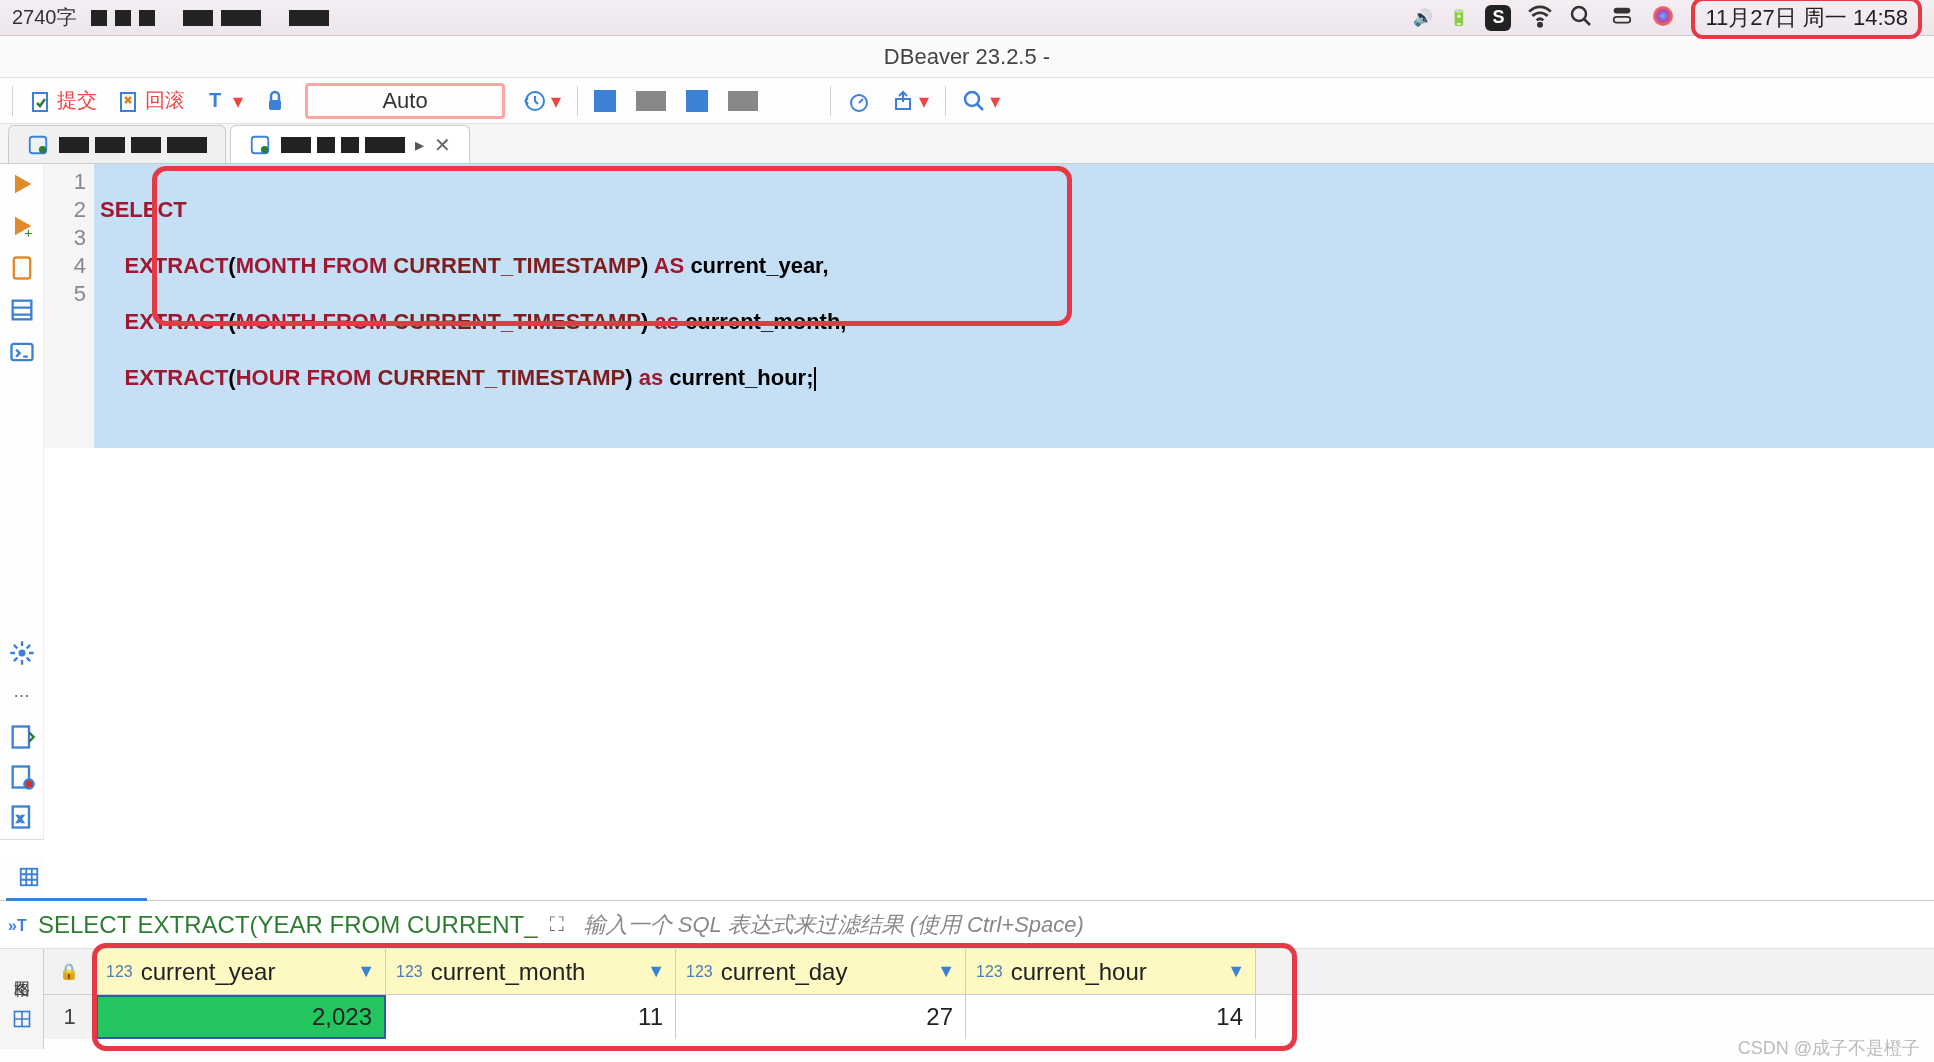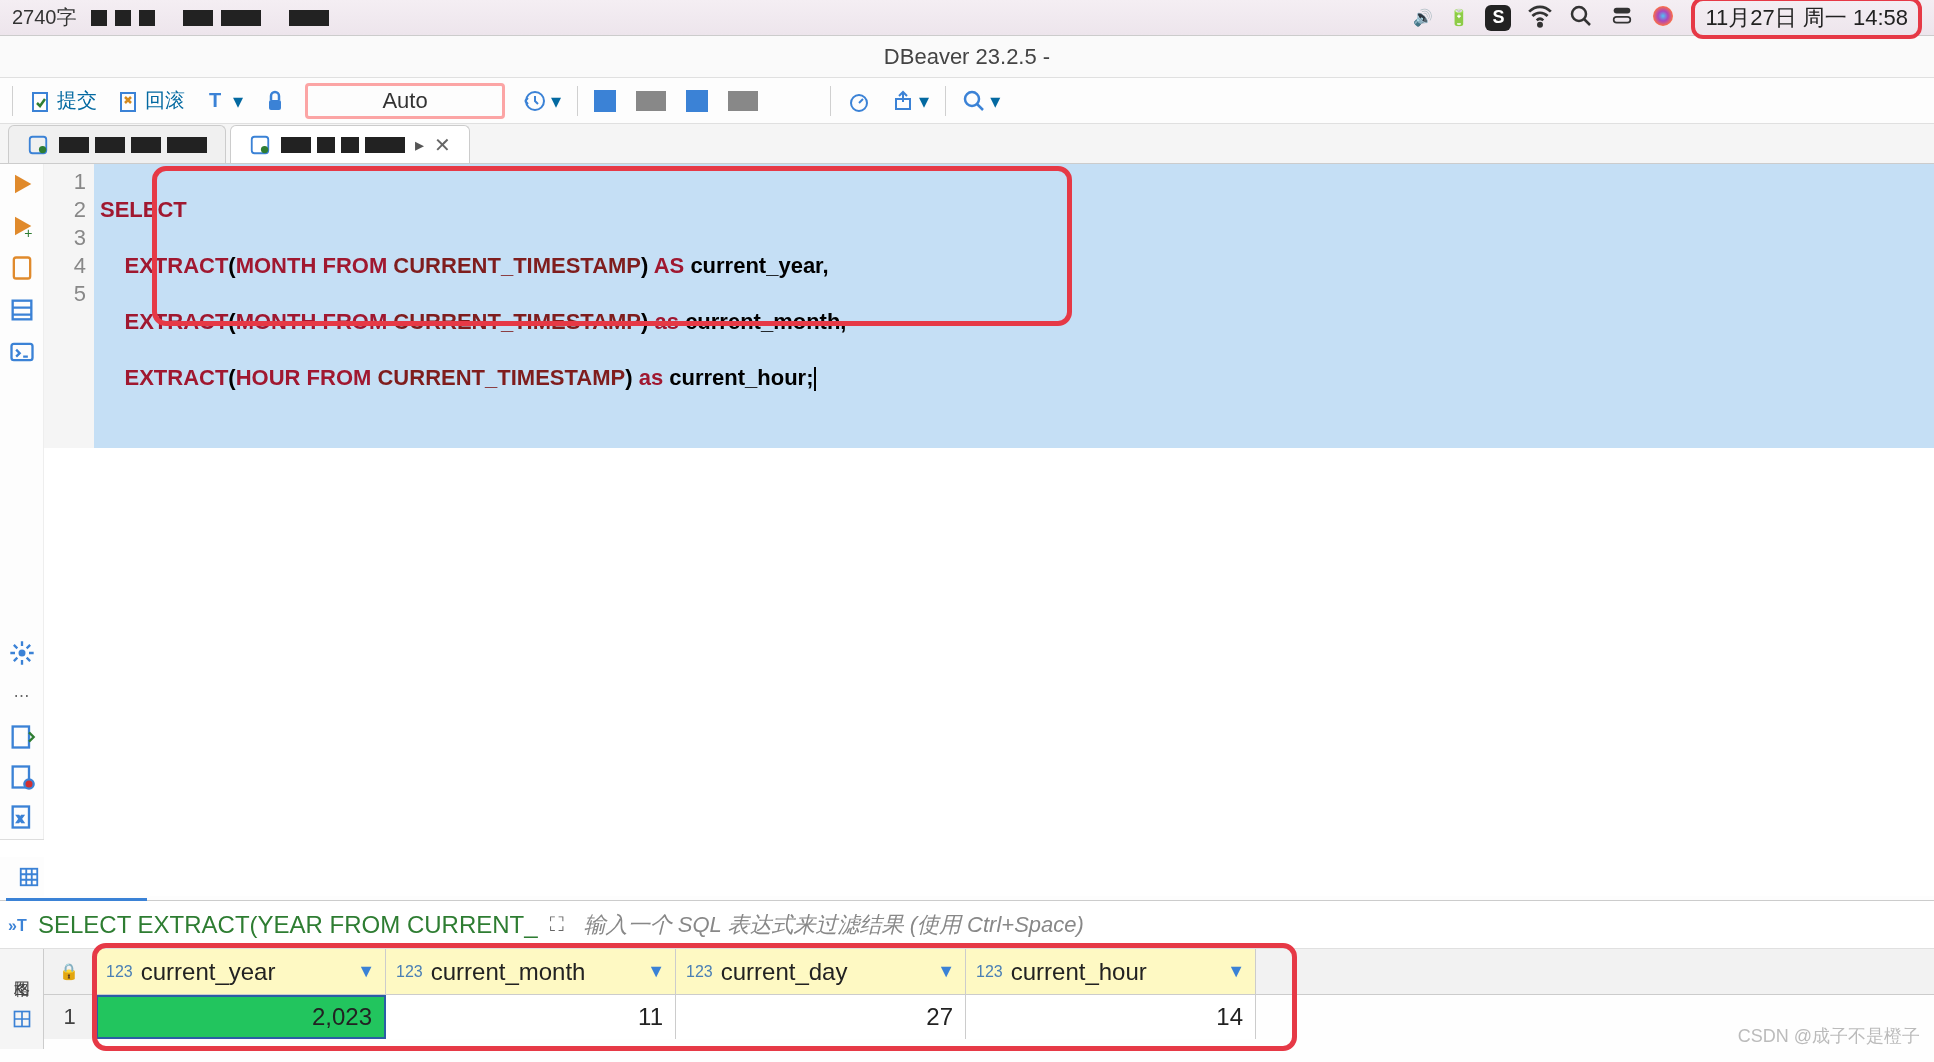--- a/index.html
+++ b/index.html
@@ -13,21 +13,21 @@
     .status-icon { width: 24px; height: 18px; background: #333; border-radius: 3px; }
     .menubar-dots { display: flex; gap: 8px; }
     .dot-blk { width: 16px; height: 16px; background: #222; }
     
     
     .titlebar { height: 42px; display: flex; align-items: center; justify-content: center; font-size: 22px; color: #444; background: #fafafa; border-bottom: 1px solid #e0e0e0; }
     
     
     .toolbar { height: 46px; display: flex; align-items: center; padding: 0 8px; background: #fdfdfd; border-bottom: 1px solid #e0e0e0; gap: 4px; }
     .toolbar-sep { width: 1px; height: 30px; background: #d0d0d0; margin: 0 4px; }
-    .tb-btn { display: flex; align-items: center; gap: 4px; padding: 4px 8px; color: #0369a1; font-size: 20px; cursor: pointer; }
+    .tb-btn { display: flex; align-items: center; gap: 4px; padding: 4px 8px; color: #ef4444; font-size: 20px; cursor: pointer; }
     .toolbar-combo { width: 200px; height: 36px; border: 3px solid #fca5a5; border-radius: 4px; display: flex; align-items: center; justify-content: center; font-size: 22px; color: #333; margin: 0 6px; }
     .toolbar svg { width: 24px; height: 24px; }
     
     
     .editor-tabs { height: 40px; display: flex; align-items: flex-end; background: #f5f5f5; border-bottom: 1px solid #ccc; padding-left: 8px; }
     .editor-tab { height: 38px; padding: 0 18px; display: flex; align-items: center; gap: 10px; background: #fff; border: 1px solid #ccc; border-bottom: none; border-radius: 6px 6px 0 0; margin-right: 4px; font-size: 18px; }
     .editor-tab.inactive { background: #f0f0f0; }
     .tab-close { font-size: 20px; color: #666; cursor: pointer; }
     .tab-icon { width: 22px; height: 22px; }
     .tab-redact { display: flex; gap: 6px; }
@@ -83,21 +83,21 @@
     .col-sort { margin-left: auto; color: #3b82d6; font-size: 18px; cursor: pointer; }
     
     .grid-data-row { display: flex; height: 44px; }
     .grid-data-row .rn { width: 52px; border-right: 1px solid #ccc; background: #f2f2f2; display: flex; align-items: center; justify-content: center; font-size: 22px; color: #444; }
     .grid-cell { width: 290px; border-right: 1px solid #ccc; display: flex; align-items: center; justify-content: flex-end; padding: 0 12px; font-size: 24px; color: #222; background: #fff; }
     .grid-cell.selected { background: #22c55e; border: 2px solid #2b5da5; }
     
     .red-box-results { position: absolute; left: 92px; top: -6px; width: 1205px; height: 108px; border: 5px solid #e63946; border-radius: 14px; pointer-events: none; }
     
     
-    .watermark { position: absolute; bottom: 14px; right: 14px; font-size: 18px; color: #bbb; margin-top: 36px; }
+    .watermark { position: absolute; bottom: 2px; right: 14px; font-size: 18px; color: #bbb; margin-top: 36px; }
   </style>
 </head>
 <body>
 
 <div class="menubar">
   <div class="menubar-left">
     <span>2740字</span>
     <div class="menubar-dots">
       <div class="dot-blk"></div>
         <div class="dot-blk"></div>

